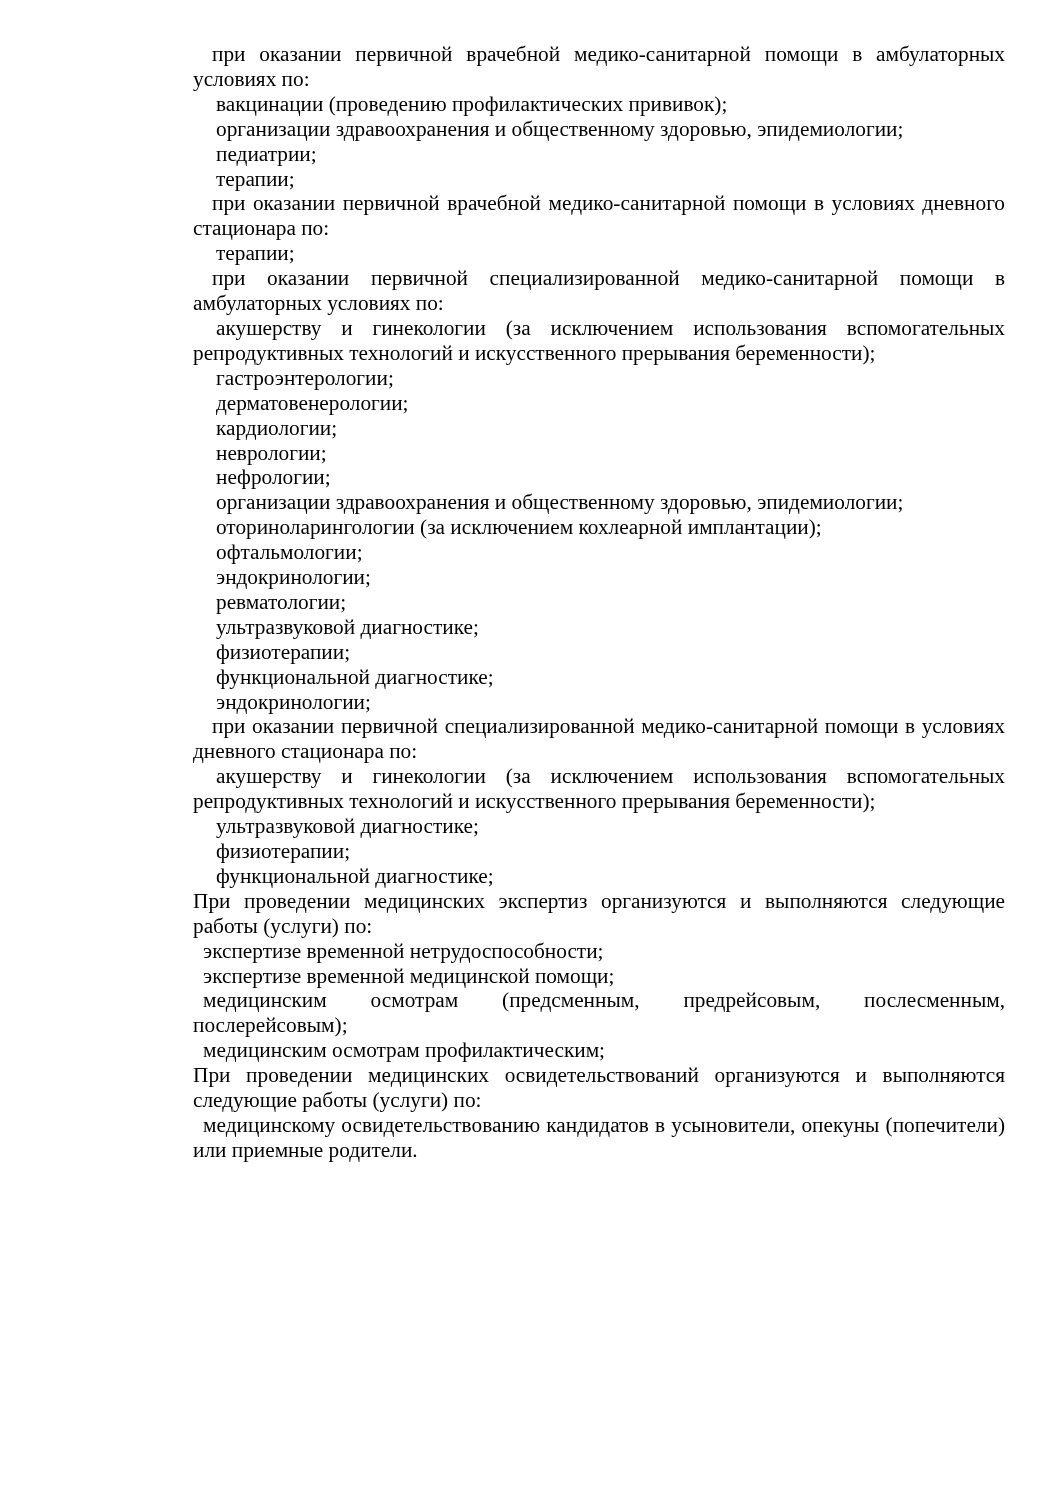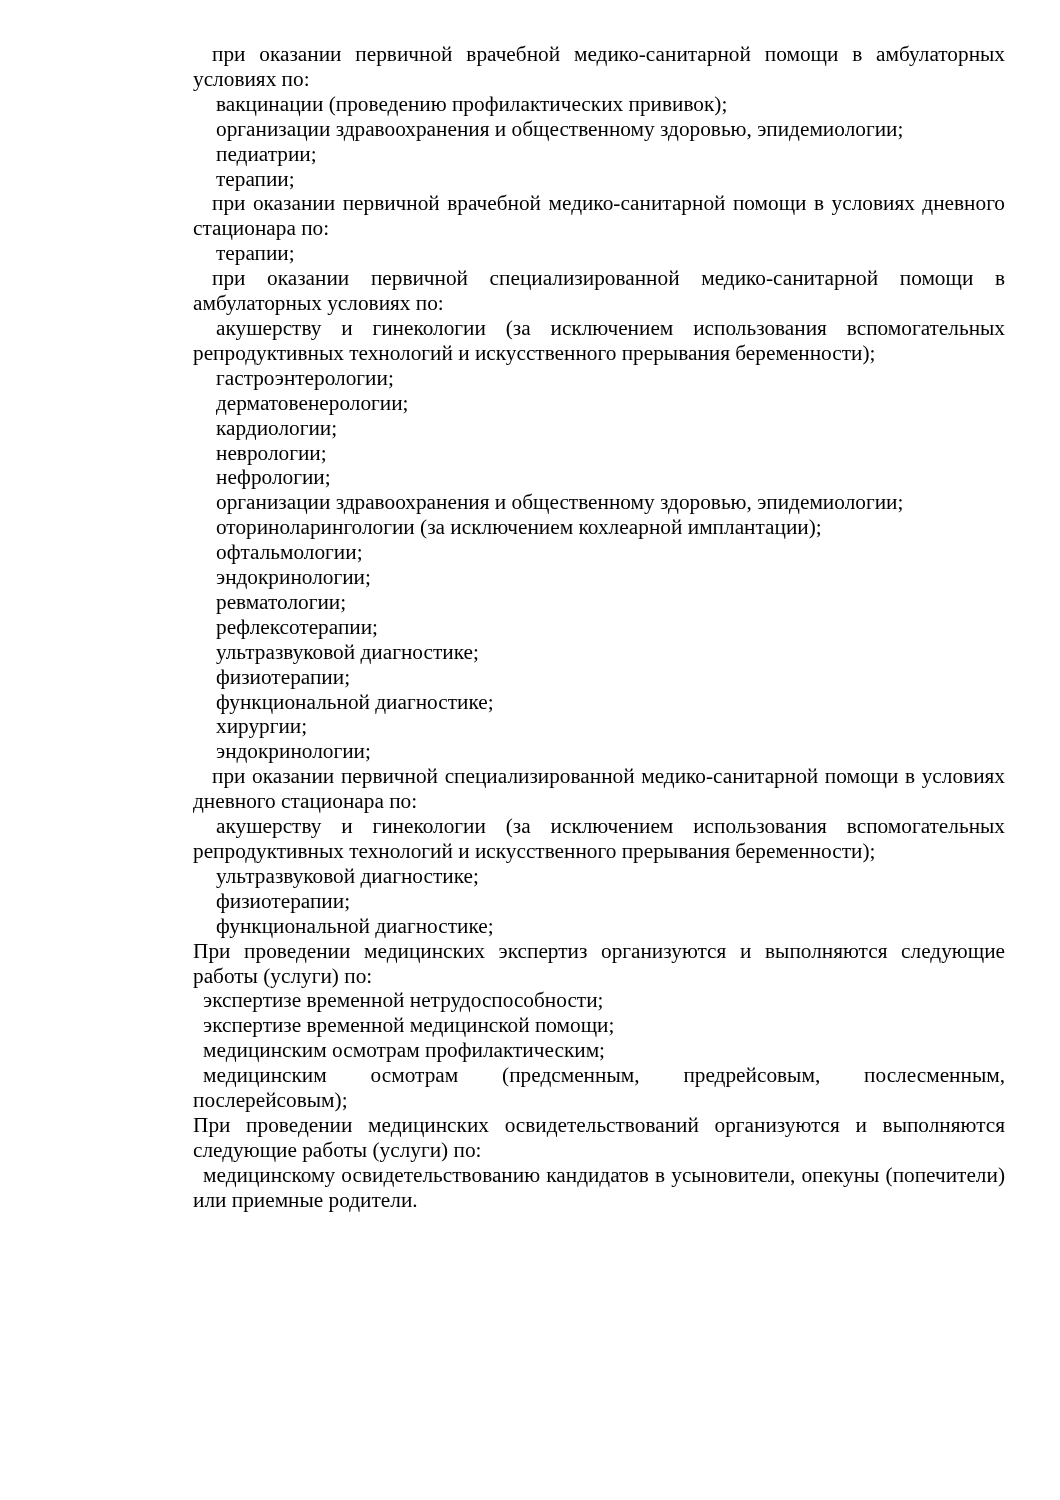--- a/index.html
+++ b/index.html
@@ -54,32 +54,30 @@
       <p class="p-item">гастроэнтерологии;</p>
       <p class="p-item">дерматовенерологии;</p>
       <p class="p-item">кардиологии;</p>
       <p class="p-item">неврологии;</p>
       <p class="p-item">нефрологии;</p>
       <p class="p-item">организации здравоохранения и общественному здоровью, эпидемиологии;</p>
       <p class="p-item">оториноларингологии (за исключением кохлеарной имплантации);</p>
       <p class="p-item">офтальмологии;</p>
       <p class="p-item">эндокринологии;</p>
       <p class="p-item">ревматологии;</p>
-      <p class="p-item">рефлексотерапии;</p>
       <p class="p-item">ультразвуковой диагностике;</p>
       <p class="p-item">физиотерапии;</p>
       <p class="p-item">функциональной диагностике;</p>
-      <p class="p-item">хирургии;</p>
       <p class="p-item">эндокринологии;</p>
       <p class="p-lead">при оказании первичной специализированной медико-санитарной помощи в условиях дневного стационара по:</p>
       <p class="p-item">акушерству и гинекологии (за исключением использования вспомогательных репродуктивных технологий и искусственного прерывания беременности);</p>
       <p class="p-item">ультразвуковой диагностике;</p>
       <p class="p-item">физиотерапии;</p>
       <p class="p-item">функциональной диагностике;</p>
       <p class="p-flush">При проведении медицинских экспертиз организуются и выполняются следующие работы (услуги) по:</p>
       <p class="p-item-sm">экспертизе временной нетрудоспособности;</p>
       <p class="p-item-sm">экспертизе временной медицинской помощи;</p>
+      <p class="p-item-sm">медицинским осмотрам (предсменным, предрейсовым, послесменным, послерейсовым);</p>
       <p class="p-item-sm">медицинским осмотрам профилактическим;</p>
-      <p class="p-item-sm">медицинским осмотрам (предсменным, предрейсовым, послесменным, послерейсовым);</p>
       <p class="p-flush">При проведении медицинских освидетельствований организуются и выполняются следующие работы (услуги) по:</p>
       <p class="p-item-sm">медицинскому освидетельствованию кандидатов в усыновители, опекуны (попечители) или приемные родители.</p>
     </div>
 </div>
 
 </body></html>

